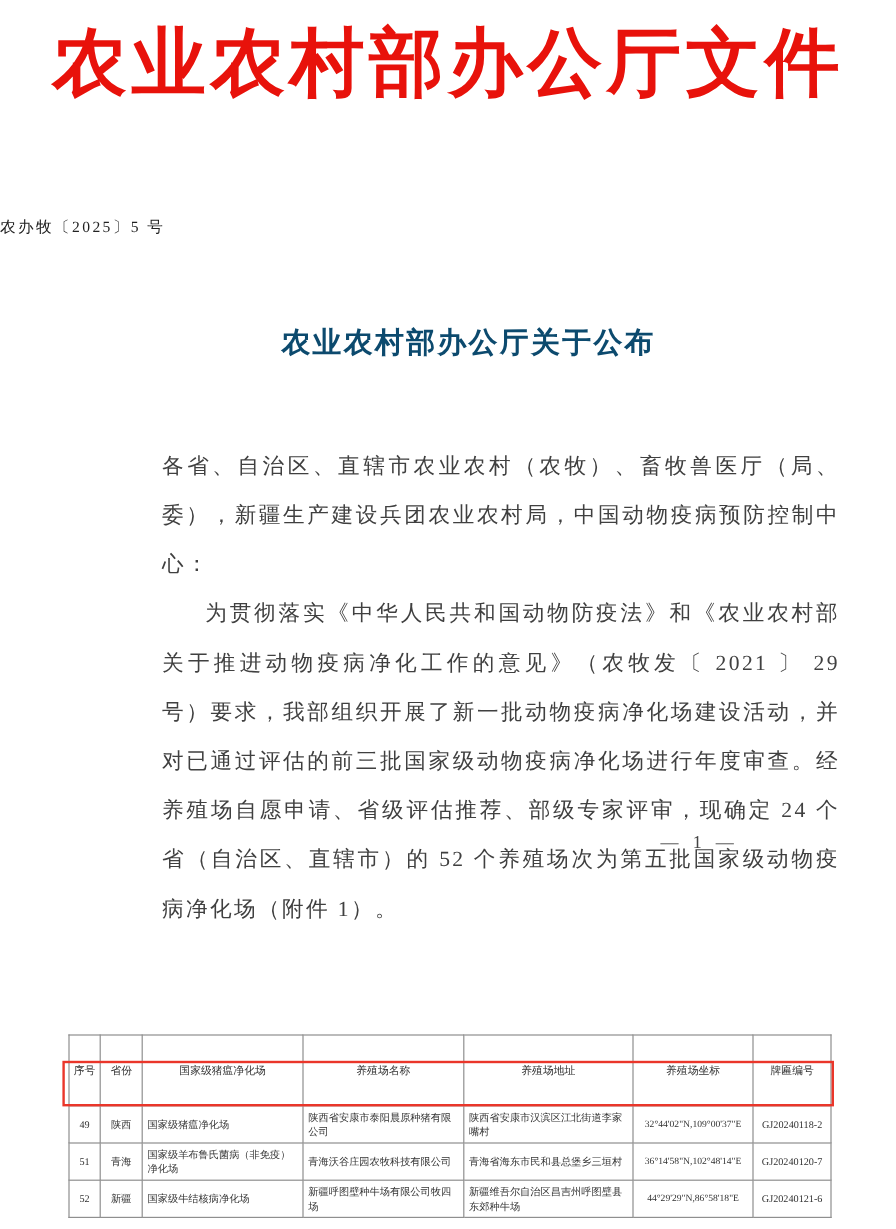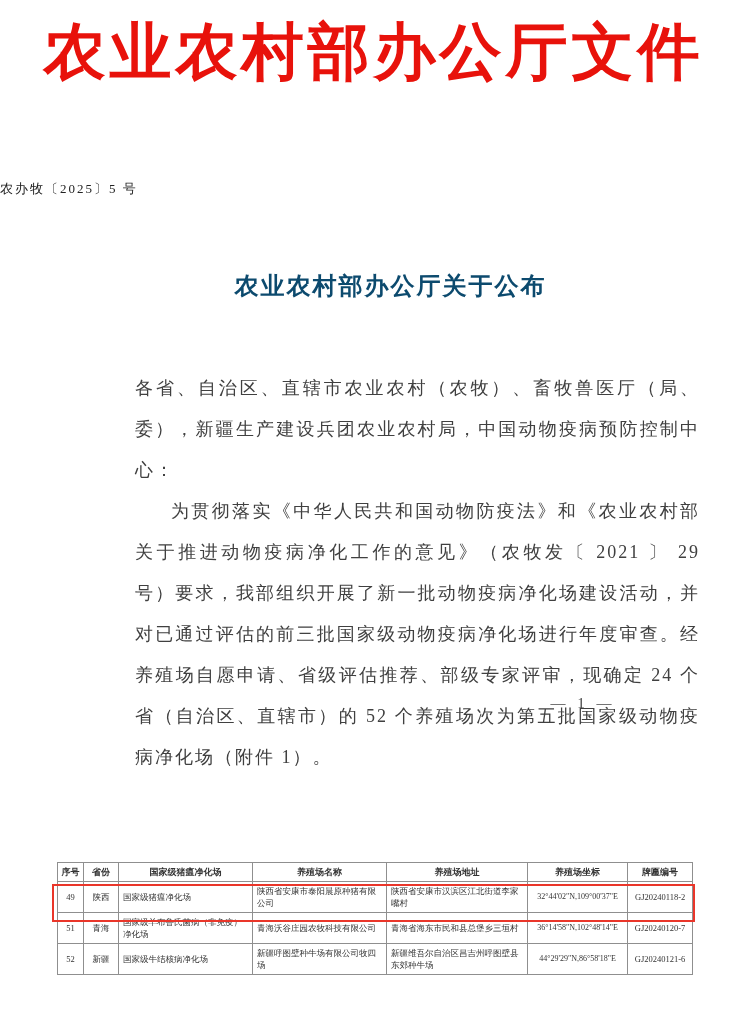--- a/index.html
+++ b/index.html
@@ -45,22 +45,22 @@
     font-size:8.5px;color:#333;
   }
   table.nt th,table.nt td{
     border:1px solid #8f8f8f;
     padding:3px 4px;
     vertical-align:middle;
     line-height:12px;
     overflow:hidden;
   }
   table.nt th{
-    font-weight:bold;font-size:9px;text-align:center;
-    height:18px;padding:0 2px;
+    font-weight:normal;font-size:9px;text-align:center;
+    height:18px;padding:20px 2px;
   }
   td.c-center{text-align:center;}
   td.c-left{text-align:left;}
   td.nowrap{white-space:nowrap;font-size:8px;text-align:center;padding-left:1px;padding-right:1px;}
   col.w0{width:4.1%;} col.w1{width:5.5%;} col.w2{width:21.1%;}
   col.w3{width:21.1%;} col.w4{width:22.2%;} col.w5{width:15.8%;} col.w6{width:10.2%;}
   .highlight-box{
     position:absolute;top:884px;left:52px;width:643px;height:38px;
     border:2.5px solid #ea362a;
     pointer-events:none;

